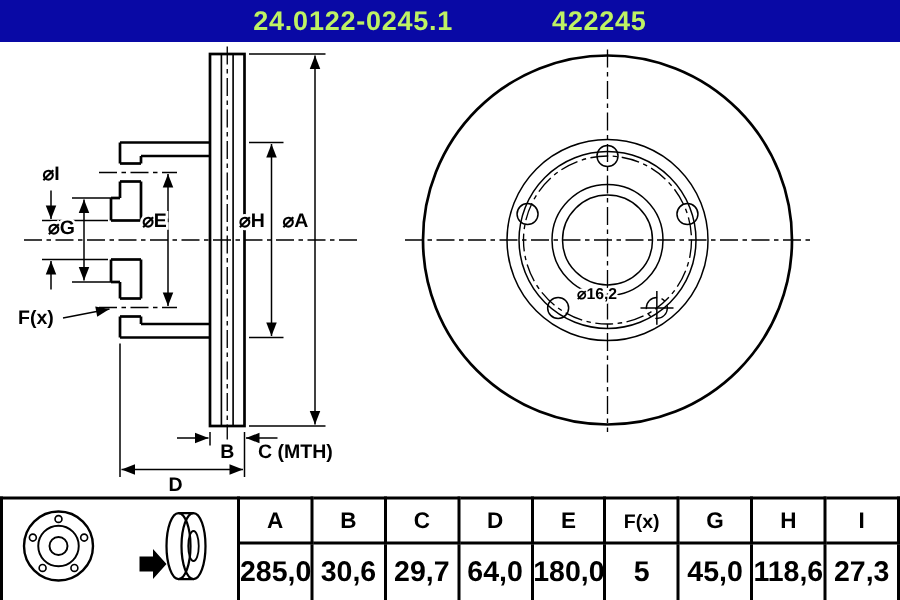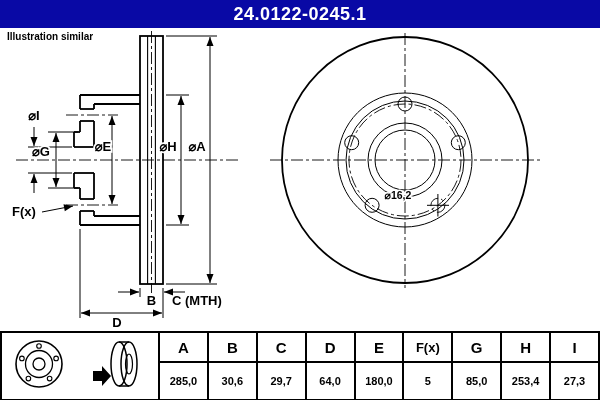--- a/index.html
+++ b/index.html
@@ -1,50 +1,50 @@
 <!DOCTYPE html>
 <html><head>
 <meta charset="utf-8">
 <style>
   html,body{margin:0;padding:0}
   body{width:600px;height:400px;background:#fff;position:relative;overflow:hidden;
        font-family:"Liberation Sans",sans-serif;color:#000}
   .titlebar{position:absolute;top:0;left:0;width:600px;height:28px;background:#0909a5;
-            color:#ffffff;display:flex;align-items:center;justify-content:center;gap:66px;
+            color:#bef264;display:flex;align-items:center;justify-content:center;gap:66px;
             font-weight:bold;font-size:18px;letter-spacing:.5px}
   .note{position:absolute;top:31px;left:7px;font-size:10px;font-weight:bold;line-height:1.2}
   svg.drawing{position:absolute;top:28px;left:0}
   .ol{fill:none;stroke:#000;stroke-width:1.8}
   .thin{fill:none;stroke:#000;stroke-width:1}
   .vent{fill:none;stroke:#000;stroke-width:1.1}
   .cl{fill:none;stroke:#000;stroke-width:.9;stroke-dasharray:12 3 3 3}
   .dim{fill:none;stroke:#000;stroke-width:1;marker-start:url(#ar);marker-end:url(#ar)}
   .dime{fill:none;stroke:#000;stroke-width:1;marker-end:url(#ar)}
   .lbl{font-family:"Liberation Sans",sans-serif;font-size:13px;font-weight:bold;fill:#000;
        stroke:#fff;stroke-width:3.5;paint-order:stroke;text-anchor:middle}
   .lbl-start{text-anchor:start}
   .lbl-sm{font-size:10.5px;stroke-width:3}
   table.dimtable{position:absolute;top:331px;left:0;width:600px;height:69px;
                  border-collapse:collapse;table-layout:fixed}
   .dimtable th,.dimtable td{border:2px solid #000;text-align:center;vertical-align:middle;padding:0}
   .dimtable tr.hdr{height:30px}
   .dimtable th{font-size:15px;font-weight:bold}
   .dimtable tr.hdr th:nth-child(7){font-size:13px}
-  .dimtable tr.vals td{font-size:11px;font-weight:bold}
+  .dimtable tr.vals td{font-size:19px;font-weight:bold}
   td.icons{padding:0}
 </style>
 </head>
 <body>
 
 <header class="titlebar" style="background:#0909a5">
   <span>24.0122-0245.1</span>
+  <span>422245</span>
 </header>
 
 <div class="note">
-  <div>Illustration similar</div>
 </div>
 
 <svg class="drawing" width="600" height="304" viewBox="0 28 600 304" xmlns="http://www.w3.org/2000/svg">
   <defs>
     <marker id="ar" markerWidth="10" markerHeight="8" refX="9.5" refY="4" orient="auto-start-reverse" markerUnits="userSpaceOnUse">
       <path d="M0.5,0.5 L9.5,4 L0.5,7.5 Z" fill="#000"></path>
     </marker>
   </defs>
 
   <g>
@@ -186,18 +186,18 @@
     <th>H</th>
     <th>I</th>
   </tr>
   <tr class="vals">
     <td>285,0</td>
     <td>30,6</td>
     <td>29,7</td>
     <td>64,0</td>
     <td>180,0</td>
     <td>5</td>
-    <td>85,0</td>
-    <td>253,4</td>
+    <td>45,0</td>
+    <td>118,6</td>
     <td>27,3</td>
   </tr>
 </tbody>
   </table>
 
 </body></html>

